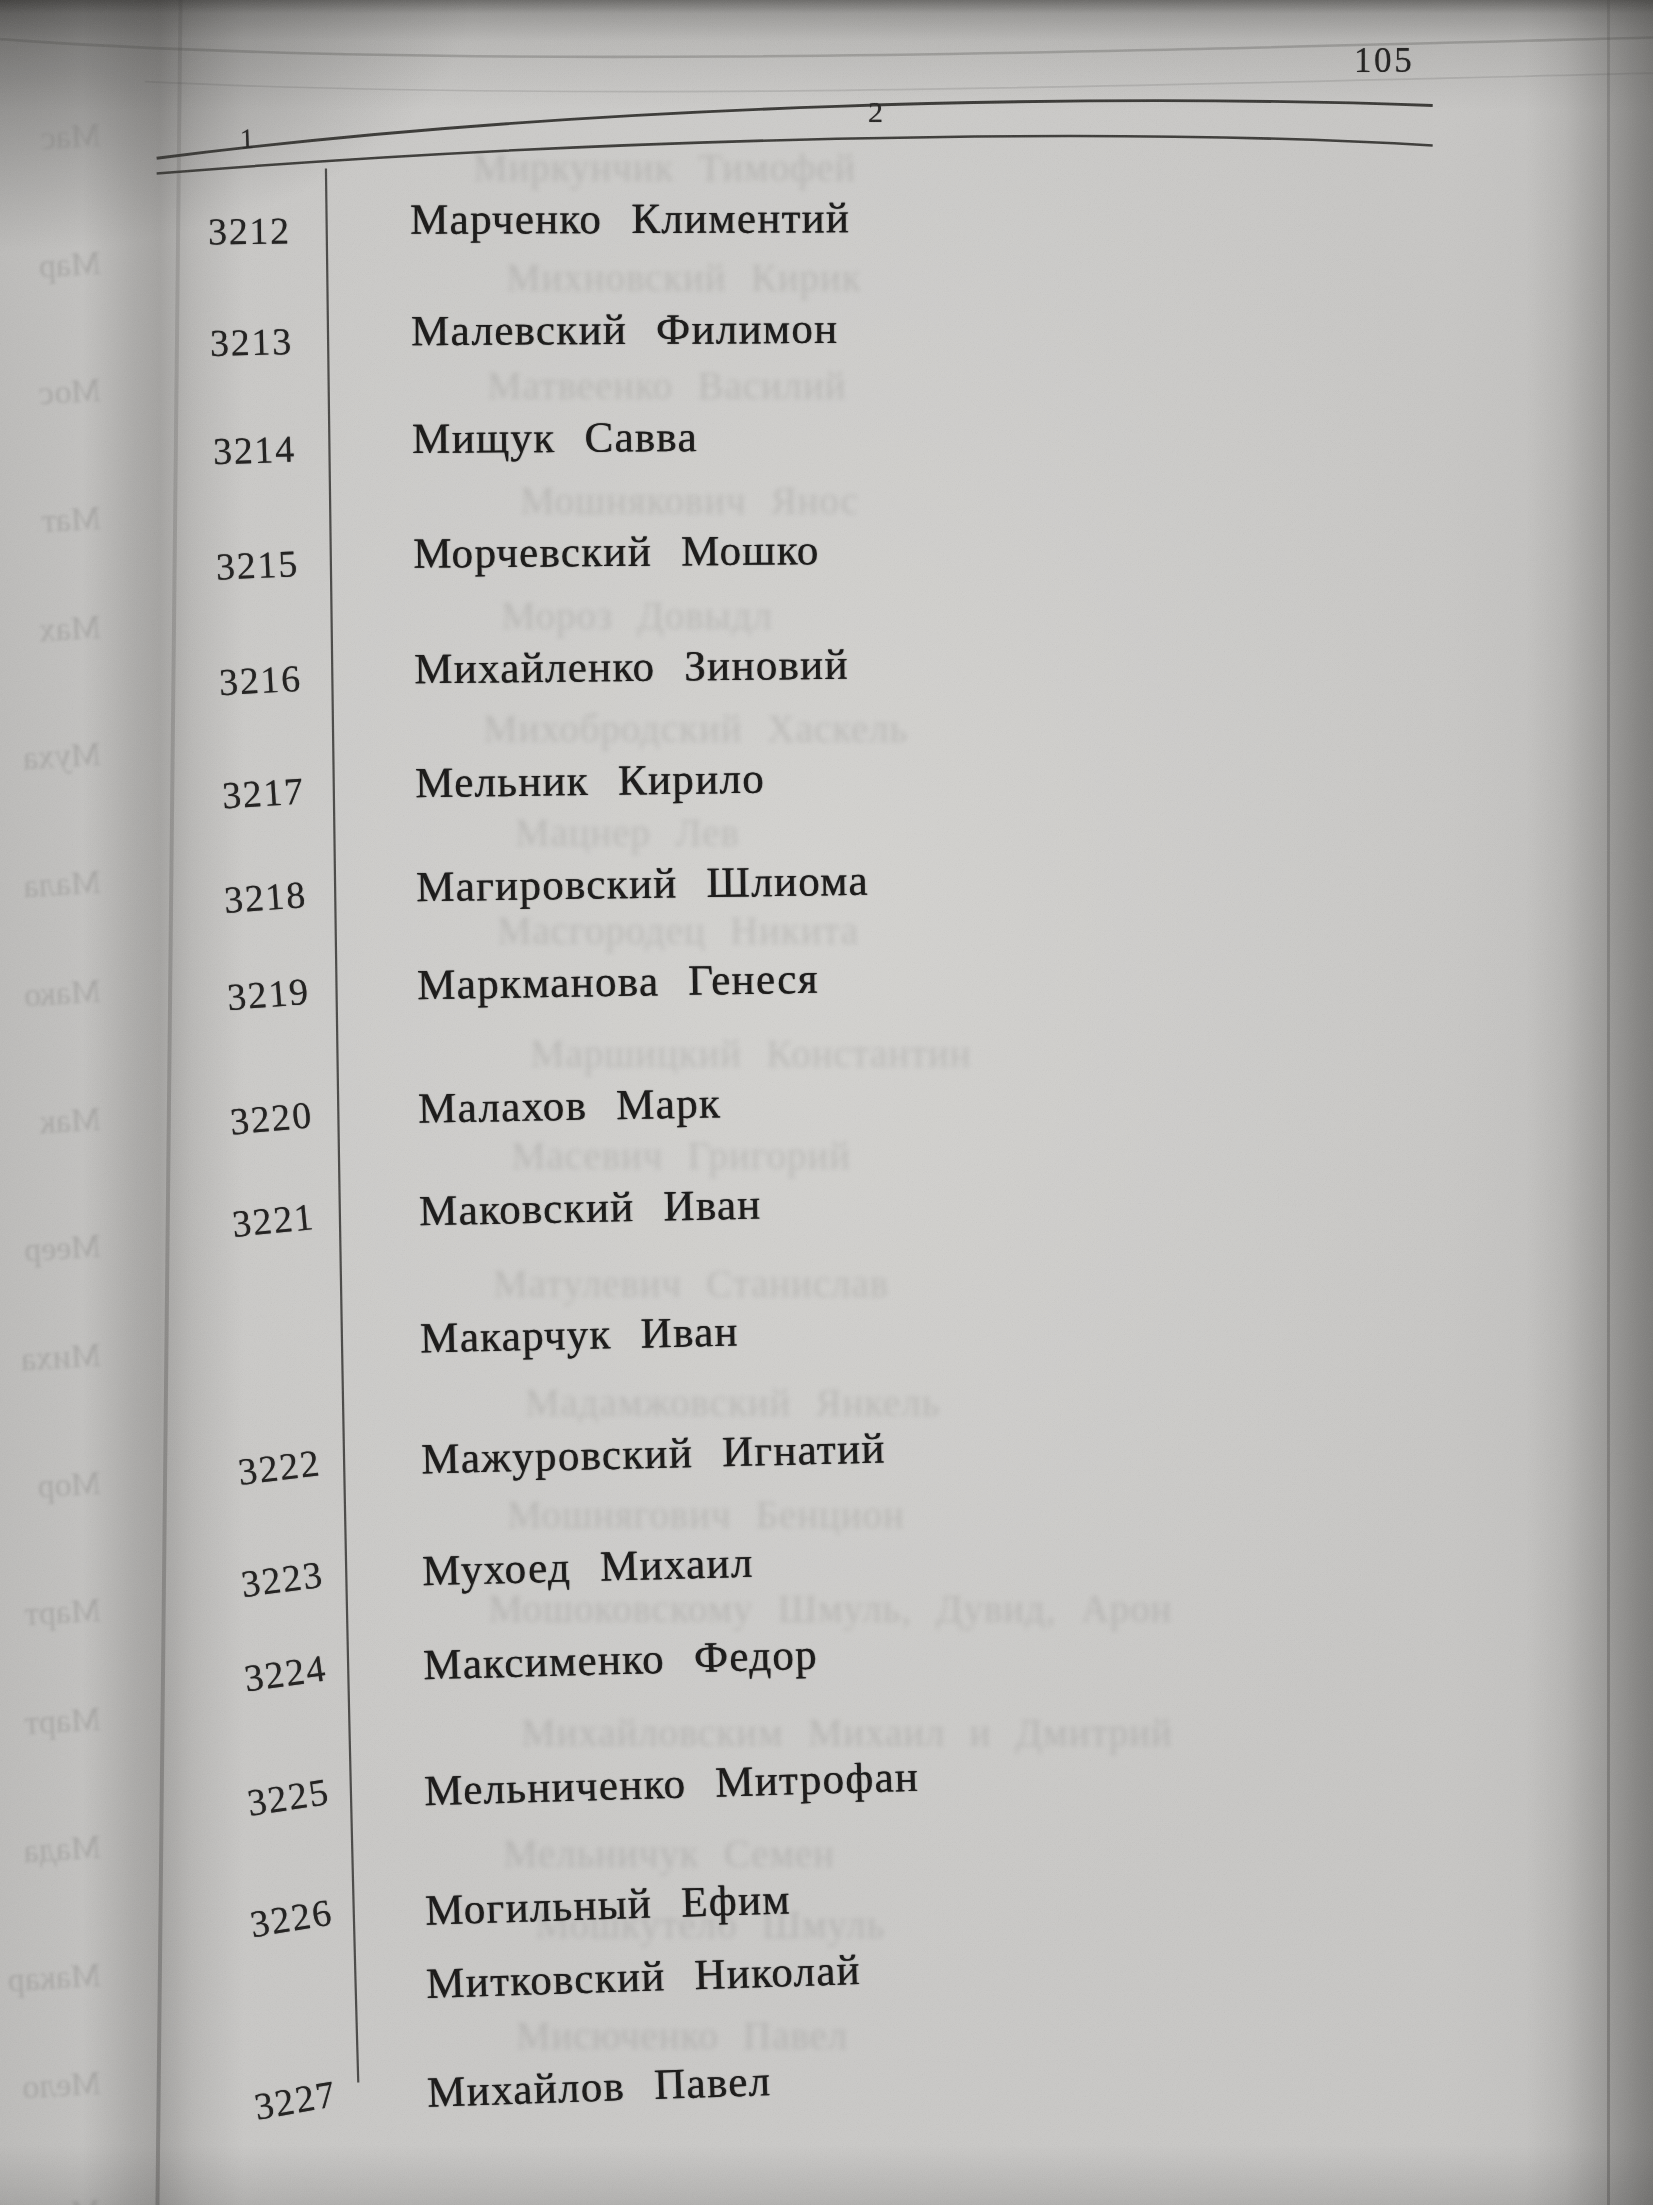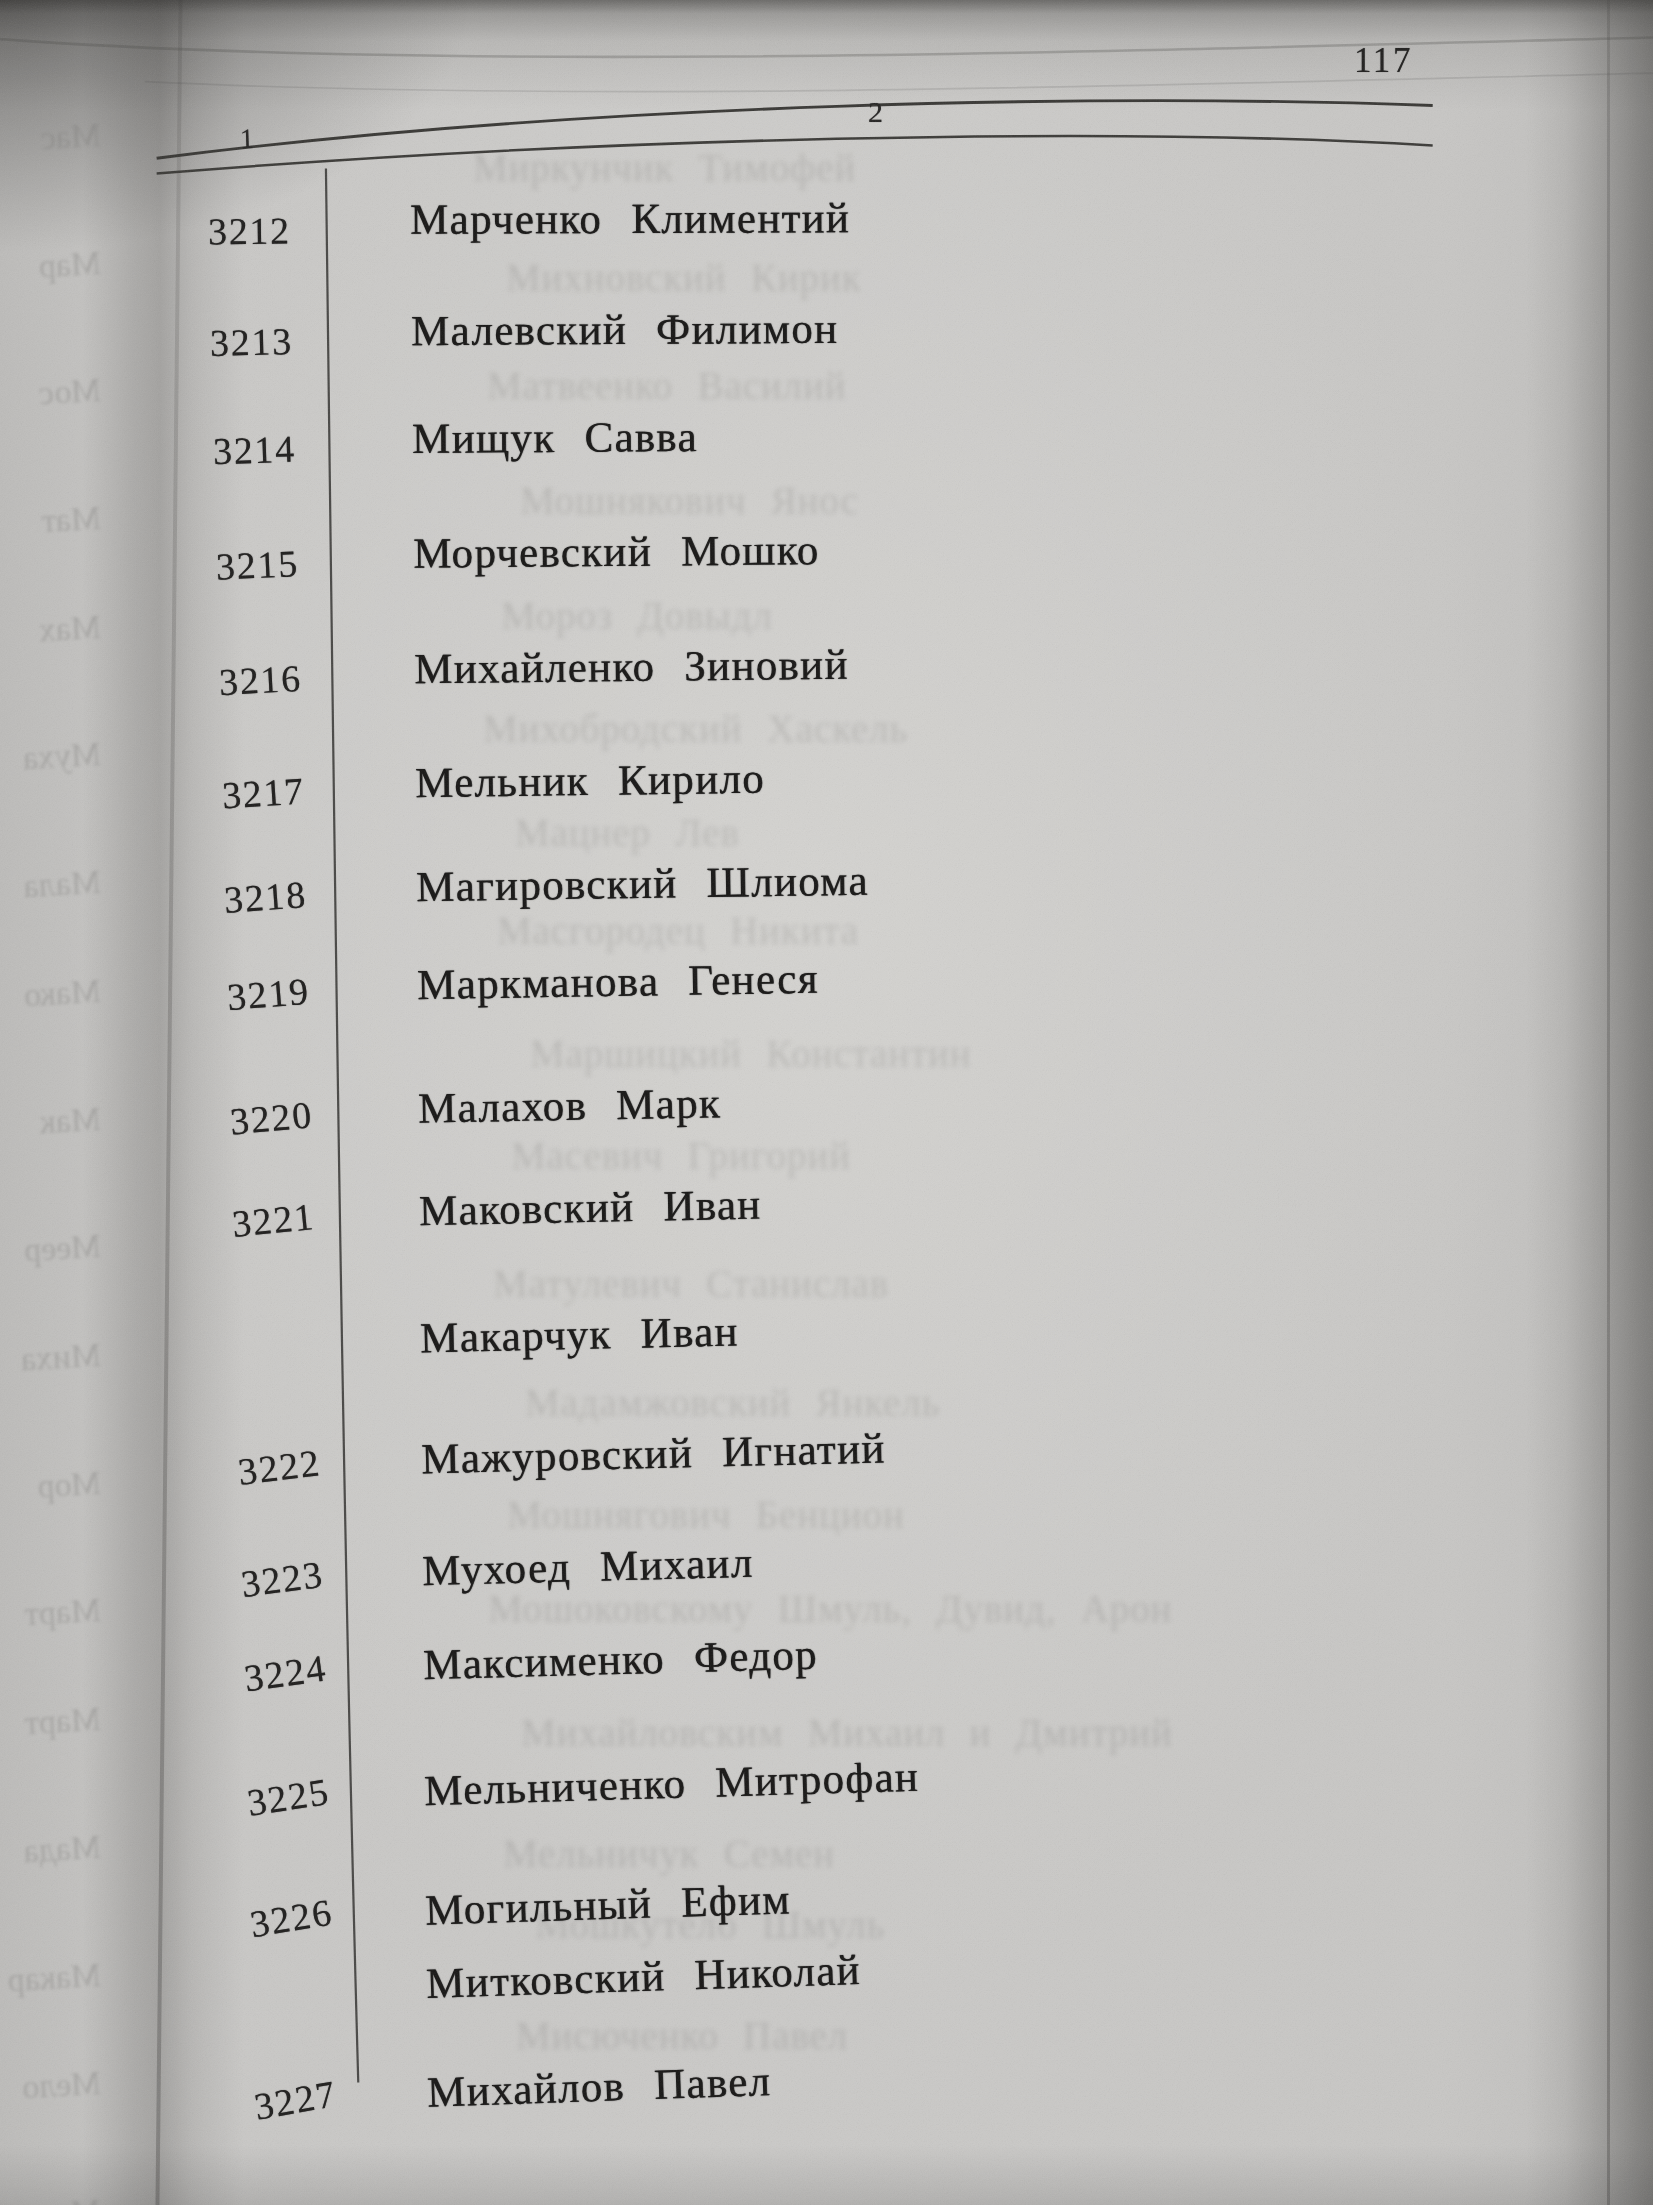--- a/index.html
+++ b/index.html
@@ -110,21 +110,21 @@
     </div>
 
   <svg class="rules" width="1654" height="2205" viewBox="0 0 1944 2592">
     <path d="M 0 46 C 520 84, 1250 62, 1944 44" fill="none" stroke="rgba(70,69,66,.28)" stroke-width="3"></path>
     <path d="M 170 96 C 720 122, 1420 98, 1944 86" fill="none" stroke="rgba(70,69,66,.16)" stroke-width="2"></path>
     <path d="M 184 186 C 700 120, 1300 110, 1684 124" fill="none" stroke="#383734" stroke-width="3.4"></path>
     <path d="M 184 204 C 700 162, 1300 148, 1684 171" fill="none" stroke="#3b3a37" stroke-width="3"></path>
     <path d="M 383 198 C 392 900, 400 1700, 421 2448" fill="none" stroke="#3a3936" stroke-width="2.6" opacity=".9"></path>
   </svg>
 
-  <div class="pagenum">117</div>
+  <div class="pagenum">105</div>
   <div class="col-h c1">1</div>
   <div class="col-h c2">2</div>
 
   <div id="ghost-layer">
       <div class="ghost" style="left: 473px; top: 145px;">Миркунчик Тимофей</div>
       <div class="ghost" style="left: 506px; top: 255px;">Михновский Кирик</div>
       <div class="ghost" style="left: 487px; top: 363px;">Матвеенко Василий</div>
       <div class="ghost" style="left: 520px; top: 478px;">Мошнякович Янос</div>
       <div class="ghost" style="left: 501px; top: 593px;">Мороз Довыдл</div>
       <div class="ghost" style="left: 483px; top: 706px;">Михобродский Хаскель</div>

